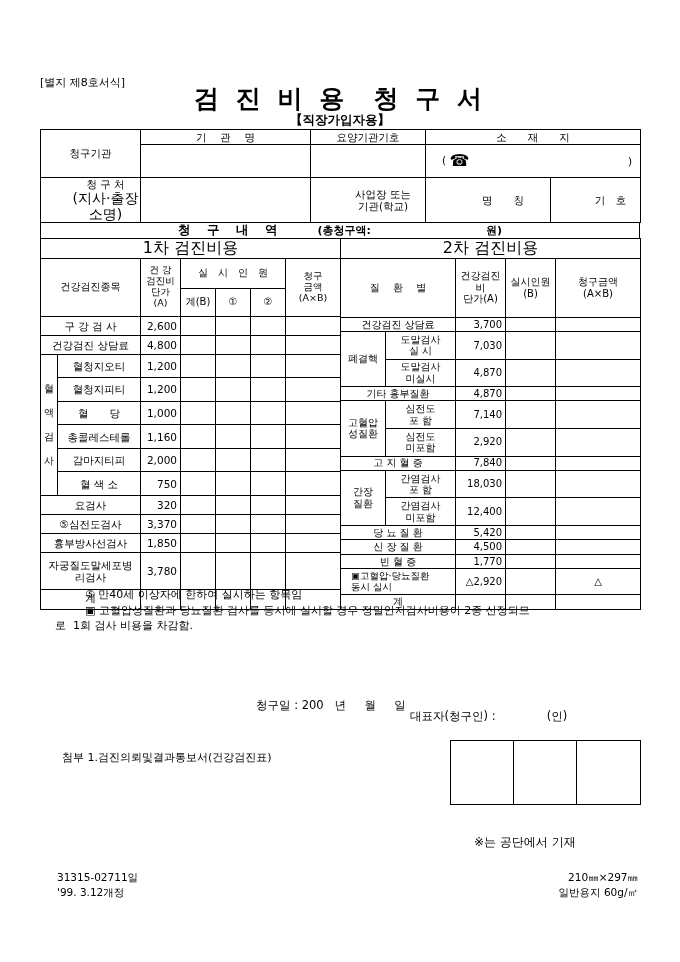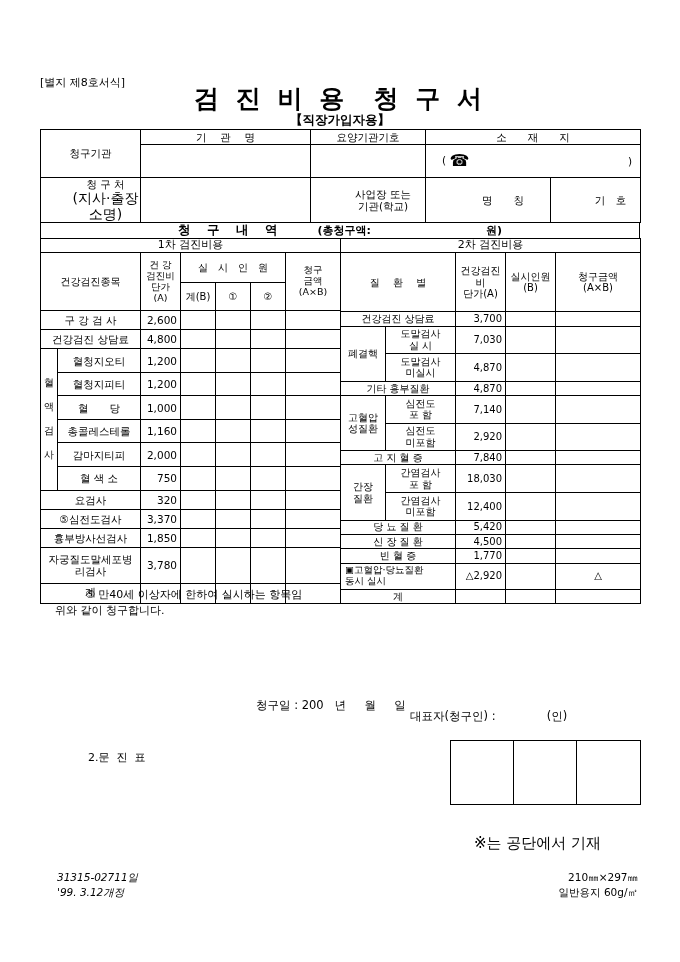--- a/index.html
+++ b/index.html
@@ -33,54 +33,54 @@
   .addr-cell { position: relative; text-align: left; padding-left: 16px; }
   .phone-icon { font-size: 16px; font-weight: bold; vertical-align: middle; }
   .paren-close { position: absolute; right: 8px; top: 50%; transform: translateY(-50%); }
 
   .detail-bar { margin-top: -1px; border: 1px solid #000; height: 17px;
                 display: flex; align-items: center; justify-content: center; background: #fff; }
   .detail-title { font-weight: bold; font-size: 12.5px; letter-spacing: 2px; }
   .detail-total { font-weight: bold; font-size: 11px; margin-left: 38px; }
 
   .cost-header { width: 600px; margin-top: -1px; }
-  .cost-header td { height: 14px; font-size: 11px; }
+  .cost-header td { height: 14px; font-size: 16px; }
 
   .main-wrap { display: flex; margin-top: -1px; align-items: stretch; }
   .exam-table { height: 352px; }
   .left-table { width: 300px; }
   .right-table { width: 300px; margin-left: -1px; }
   .left-table tr.h1 { height: 30px; }
   .left-table tr.h2 { height: 28px; }
   .left-table tr.h1 td, .left-table tr.h2 td { font-size: 10px; }
   .hsmall { font-size: 9.5px !important; }
   .right-table tr.rh { height: 59px; }
   .right-table tr.rh td { font-size: 10px; }
   .right-table td { font-size: 10px; }
   .num { text-align: right; padding-right: 3px; }
   .vert { font-size: 10px; line-height: 24px; padding: 0; }
   .total-label { font-size: 11px; }
-  .combined { text-align: left; font-size: 9.5px !important; padding-left: 4px; }
+  .combined { text-align: left; font-size: 9.5px !important; padding-left: 10px; }
 
   .notes { position: absolute; left: 55px; top: 587px; line-height: 15.5px; font-size: 11px; }
   .notes .indent { padding-left: 30px; }
   .notes .half-indent { padding-left: 7px; }
 
   .claim-date { position: absolute; left: 256px; top: 698px; font-size: 11.5px; }
   .representative { position: absolute; left: 410px; top: 709px; font-size: 11.5px; }
 
   .attachments { position: absolute; left: 62px; top: 750px; line-height: 15.5px; font-size: 11px; }
   .attachments .att-indent { padding-left: 26px; }
 
   .stamp-table { position: absolute; left: 450px; top: 740px; width: 190px; }
   .stamp-table tr.sh td { height: 16px; font-size: 10px; }
   .stamp-table tr.sb td { height: 64px; }
-  .stamp-note { position: absolute; left: 474px; top: 834px; font-size: 15px; }
-
-  .footer-left { position: absolute; left: 57px; top: 870px; line-height: 15px; font-size: 10.5px; font-style: italic; }
+  .stamp-note { position: absolute; left: 474px; top: 834px; font-size: 12px; }
+
+  .footer-left { position: absolute; left: 57px; top: 870px; line-height: 15px; font-size: 10.5px; }
   .footer-right { position: absolute; right: 42px; top: 870px; text-align: right; line-height: 15px; font-size: 10.5px; }
 </style>
 </head>
 <body>
 
 <div class="form-ref pre">[별지 제8호서식]</div>
 <div class="title pre">검 진 비 용  청 구 서</div>
 <div class="subtitle">【직장가입자용】</div>
 
 <div class="form-body">
@@ -398,28 +398,29 @@
           <td></td>
           <td></td>
         </tr>
       </tbody>
     </table>
   </div>
 </div>
 
 <div class="notes">
   <div class="pre indent">⑤ 만40세 이상자에 한하여 실시하는 항목임</div>
-  <div class="pre">위와 같이 청구합니다.</div>
+  <div class="pre indent">▣ 고혈압성질환과 당뇨질환 검사를 동시에 실시할 경우 정밀안저검사비용이 2종 산정되므</div>
+  <div class="pre">로  1회 검사 비용을 차감함.</div>
 </div>
 
 <div class="claim-date pre">청구일 : 200   년     월     일</div>
 <div class="representative pre">대표자(청구인) :              (인)</div>
 
 <div class="attachments">
-  <div class="pre att-indent">2.문  진  표</div>
+  <div class="pre">첨부 1.검진의뢰및결과통보서(건강검진표)</div>
 </div>
 
 <table class="stamp-table">
   <colgroup>
       <col style="width:63px">
       <col style="width:63px">
       <col style="width:64px">
     </colgroup>
   <tbody>
     <tr class="sb">

